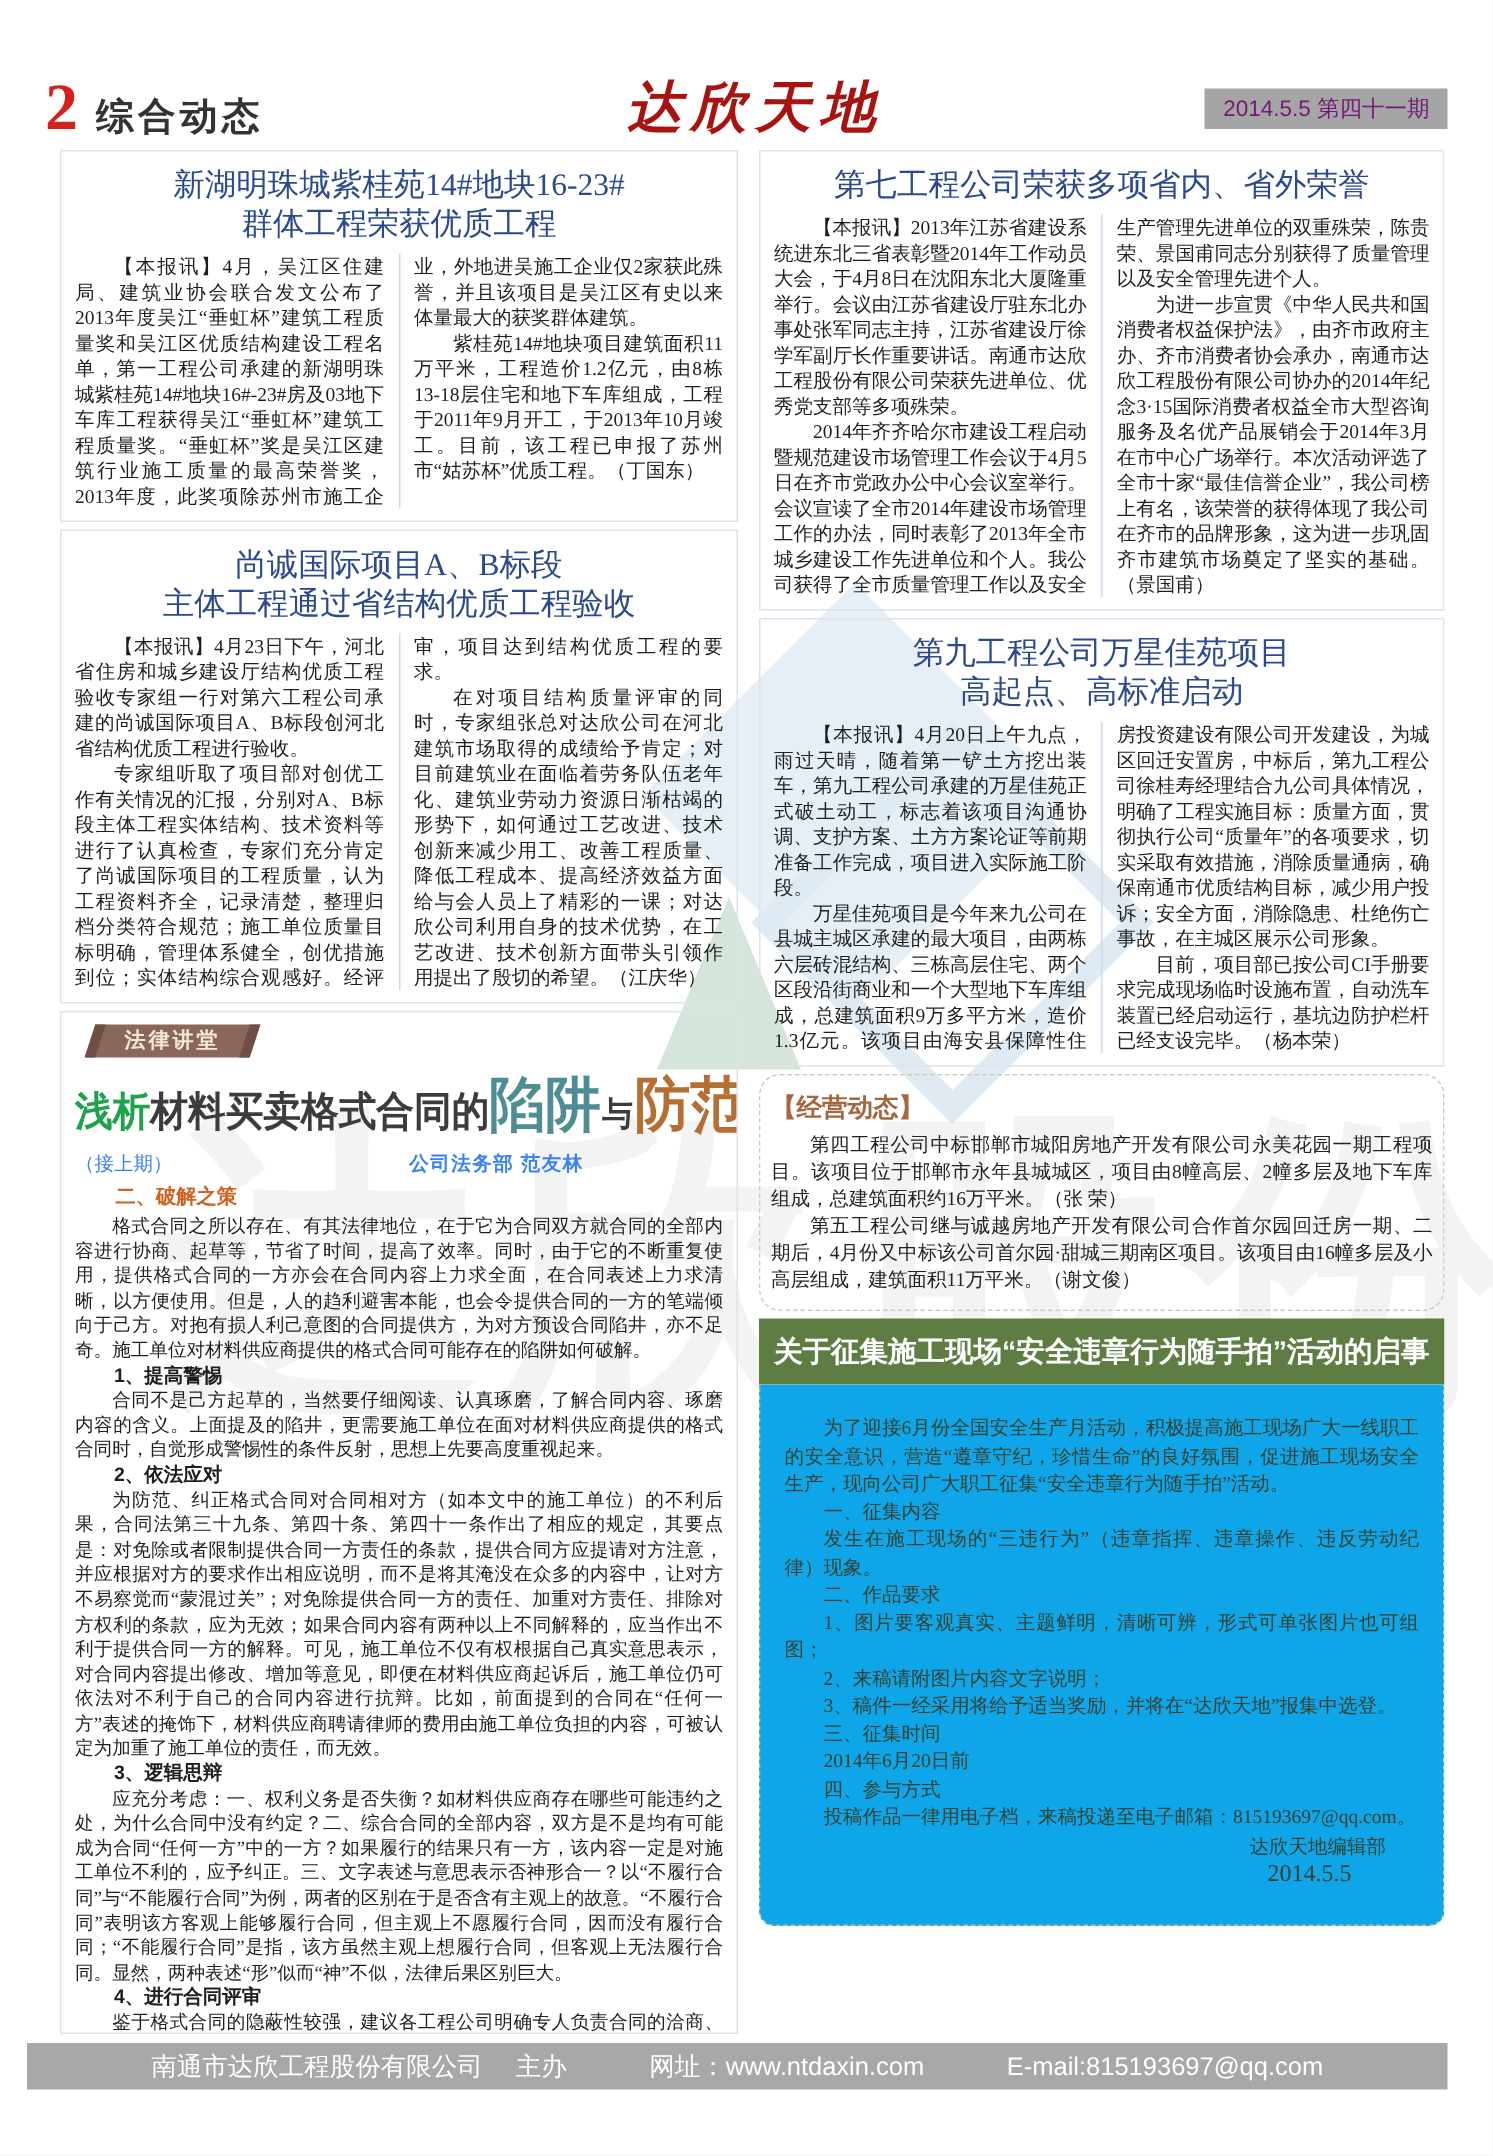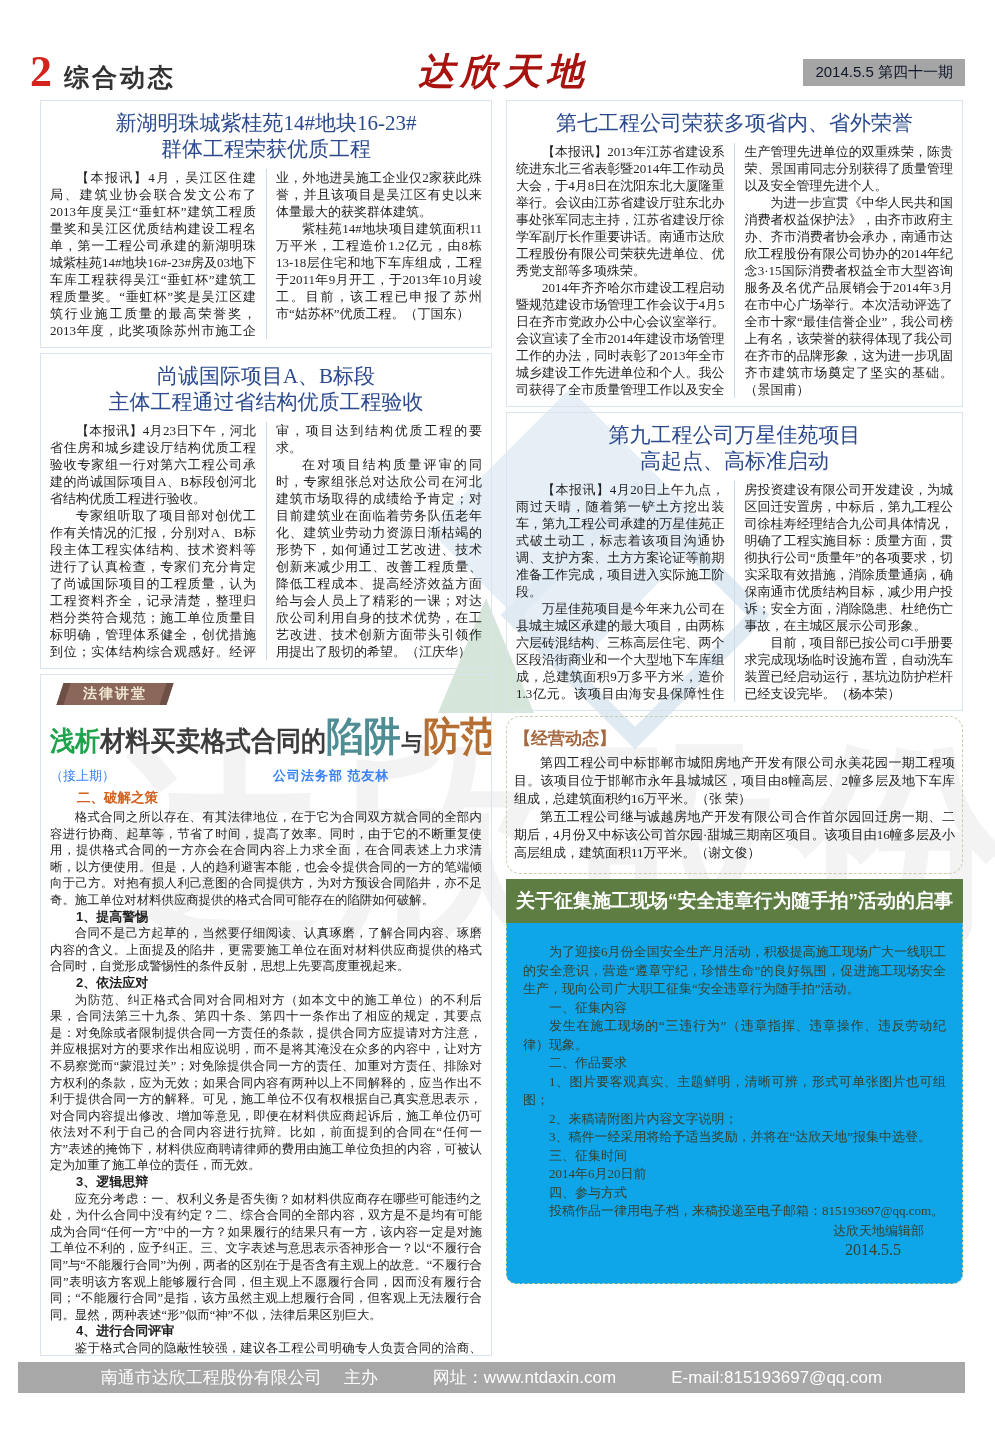--- a/index.html
+++ b/index.html
@@ -8,21 +8,21 @@
     position: relative; width: 995px; height: 1437px; margin: 0 auto;
     background: #fff; overflow: hidden;
     font-family: "Liberation Serif", "DejaVu Serif", serif; color: #222;
   }
   
   .header { position:absolute; left:30px; right:30px; top:48px; height:48px; display:flex; align-items:center; z-index:2; }
   .header-left { display:flex; align-items:baseline; gap:12px; }
   .page-num { color:#d3231c; font-size:44px; font-weight:bold; line-height:1; font-family:"Liberation Serif",serif; }
   .section-name { font-size:25px; font-weight:bold; color:#333; letter-spacing:3px; }
   .masthead { position:absolute; left:12px; right:0; text-align:center; color:#a9130f; font-size:37px; font-weight:bold; font-style:italic; letter-spacing:6px; pointer-events:none; }
-  .issue-badge { margin-left:auto; background:#a5a5a5; color:#0f172a; font-size:15px; padding:4px 12px; font-family:"Liberation Sans",sans-serif; }
+  .issue-badge { margin-left:auto; background:#a5a5a5; color:#701a75; font-size:15px; padding:4px 12px; font-family:"Liberation Sans",sans-serif; }
   
   .wm { position:absolute; z-index:0; pointer-events:none; }
   .wm-d1 { left:470px; top:430px; width:200px; height:200px; background:#e7eff6; transform:rotate(45deg); }
   .wm-d2 { left:540px; top:520px; width:190px; height:190px; border:16px solid #dfeaf3; transform:rotate(45deg); }
   .wm-tri { left:438px; top:598px; width:0; height:0; border-left:48px solid transparent; border-right:48px solid transparent; border-bottom:115px solid #d6e5d9; }
   .wm-text { left:105px; top:738px; font-size:215px; font-weight:bold; color:rgba(90,90,90,0.07); letter-spacing:14px; white-space:nowrap; line-height:1; }
   
   .cols { position:absolute; top:100px; left:40px; z-index:1; display:flex; gap:14px; }
   .col { display:flex; flex-direction:column; gap:5px; height:1256px; overflow:hidden; }
   .col-left { width:452px; }

